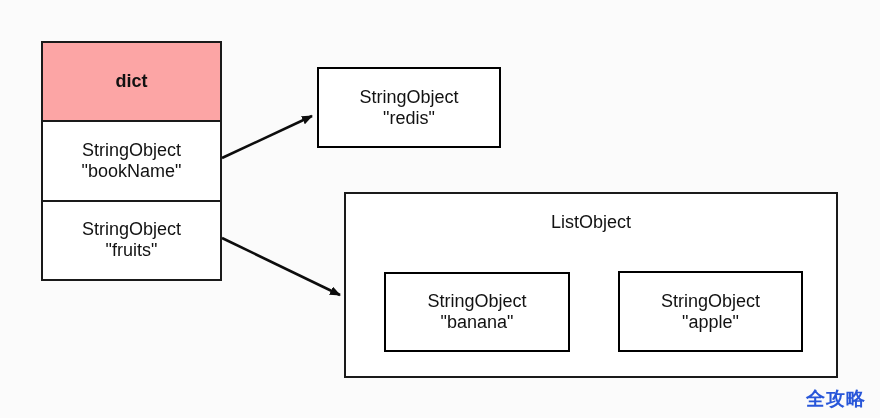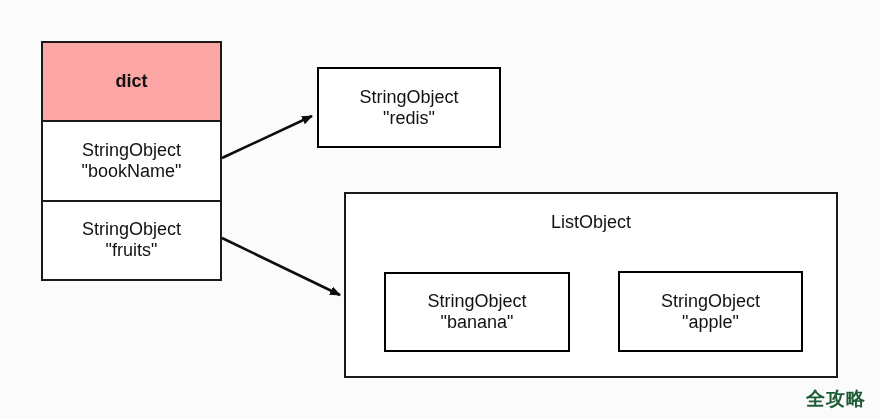--- a/index.html
+++ b/index.html
@@ -130,21 +130,21 @@
   }
 
   
   #watermark {
     position: absolute;
     left: 806px;
     top: 386px;
     font-size: 19px;
     font-weight: bold;
     letter-spacing: 1px;
-    color: #14532d;
+    color: #1d4ed8;
     font-family: "DejaVu Sans", sans-serif;
     opacity: 0.95;
   }
 </style>
 </head>
 <body>
 
 <div id="canvas">
 
   <svg id="arrows" viewBox="0 0 880 418" xmlns="http://www.w3.org/2000/svg">

